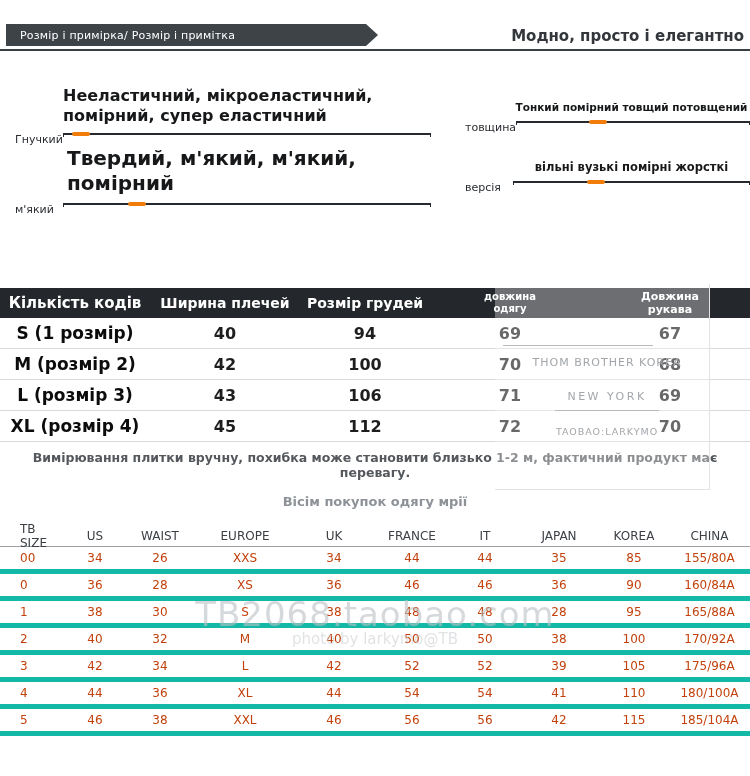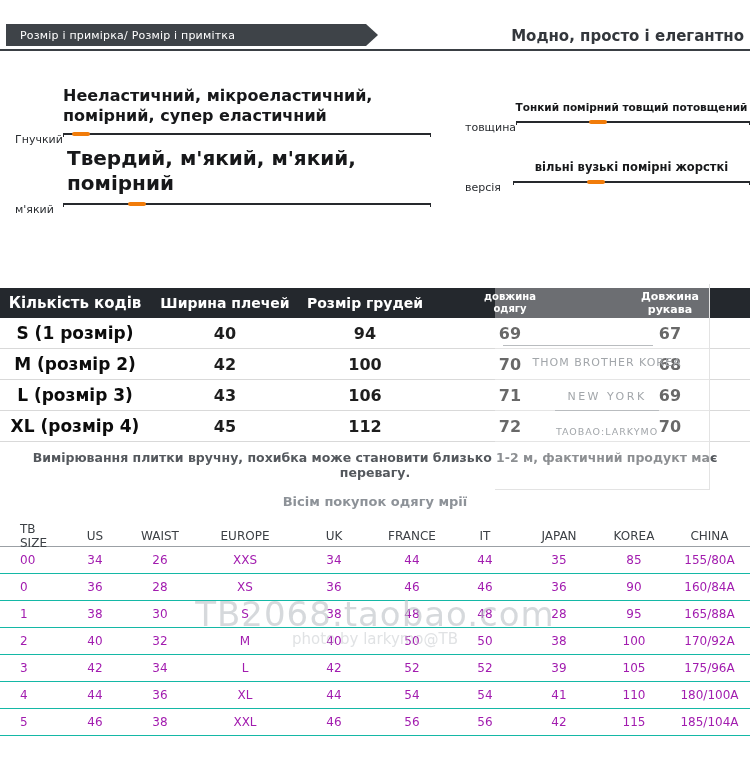--- a/index.html
+++ b/index.html
@@ -52,21 +52,21 @@
   
   .note { position:absolute; left:25px; top:450px; width:700px; text-align:center;
     font-size:12.5px; font-weight:600; color:#54585d; }
   .subtitle { position:absolute; left:0; top:494px; width:750px; text-align:center;
     font-size:13px; font-weight:bold; color:#8d9298; }
 
   
   .intl { position:absolute; left:0; top:522px; width:750px; }
   .it-header, .it-row { display:grid; grid-template-columns:65px 60px 70px 100px 78px 78px 68px 80px 70px 81px; align-items:center; }
   .it-header { height:25px; border-bottom:1px solid #9ba0a5; font-size:12px; color:#3c4045; }
-  .it-row { height:27px; border-bottom:1px solid #14b8a6; font-size:12px; color:#a21caf; }
+  .it-row { height:27px; border-bottom:5px solid #14b8a6; font-size:12px; color:#c2410c; }
   .it-cell { text-align:center; }
   .it-first { text-align:left; padding-left:20px; }
 
   
   .wm-url { position:absolute; left:0; top:594px; width:750px; text-align:center; pointer-events:none;
     font-size:34px; color:rgba(187,191,196,.6); letter-spacing:1px; z-index:5; }
   .wm-photo { position:absolute; left:0; top:630px; width:750px; text-align:center; pointer-events:none;
     font-size:15px; color:rgba(198,202,206,.55); z-index:5; }
 </style>
 </head>

